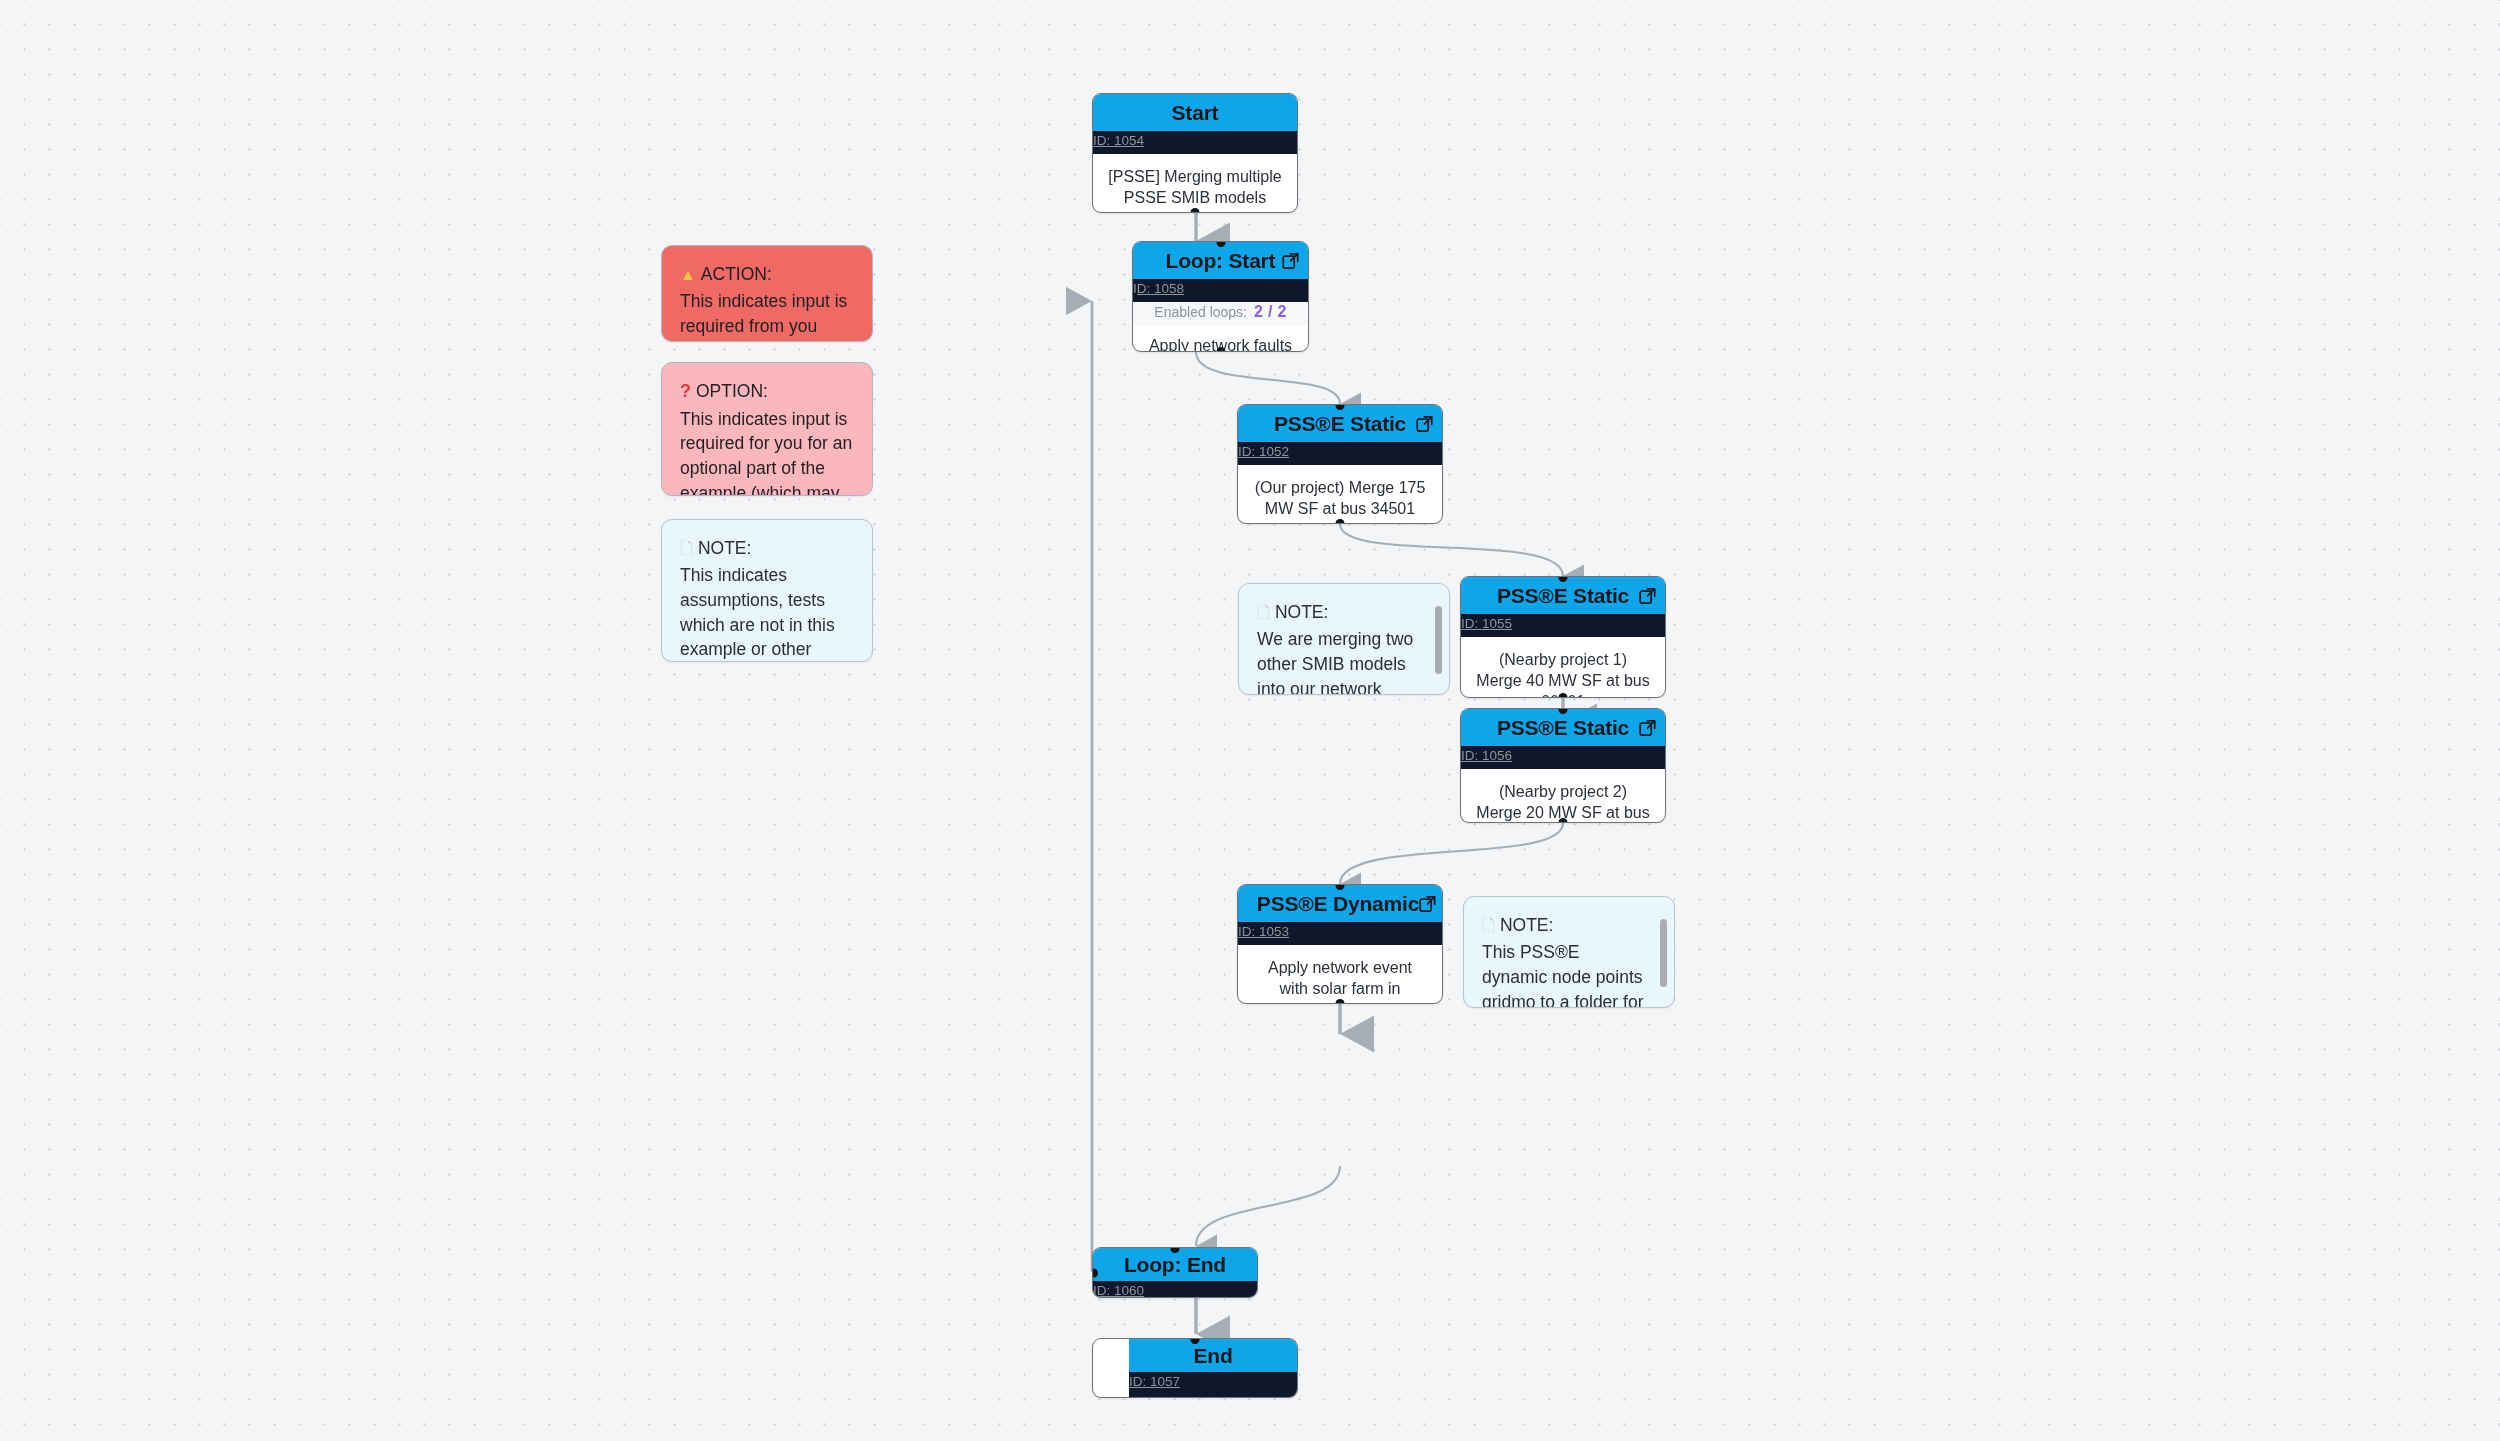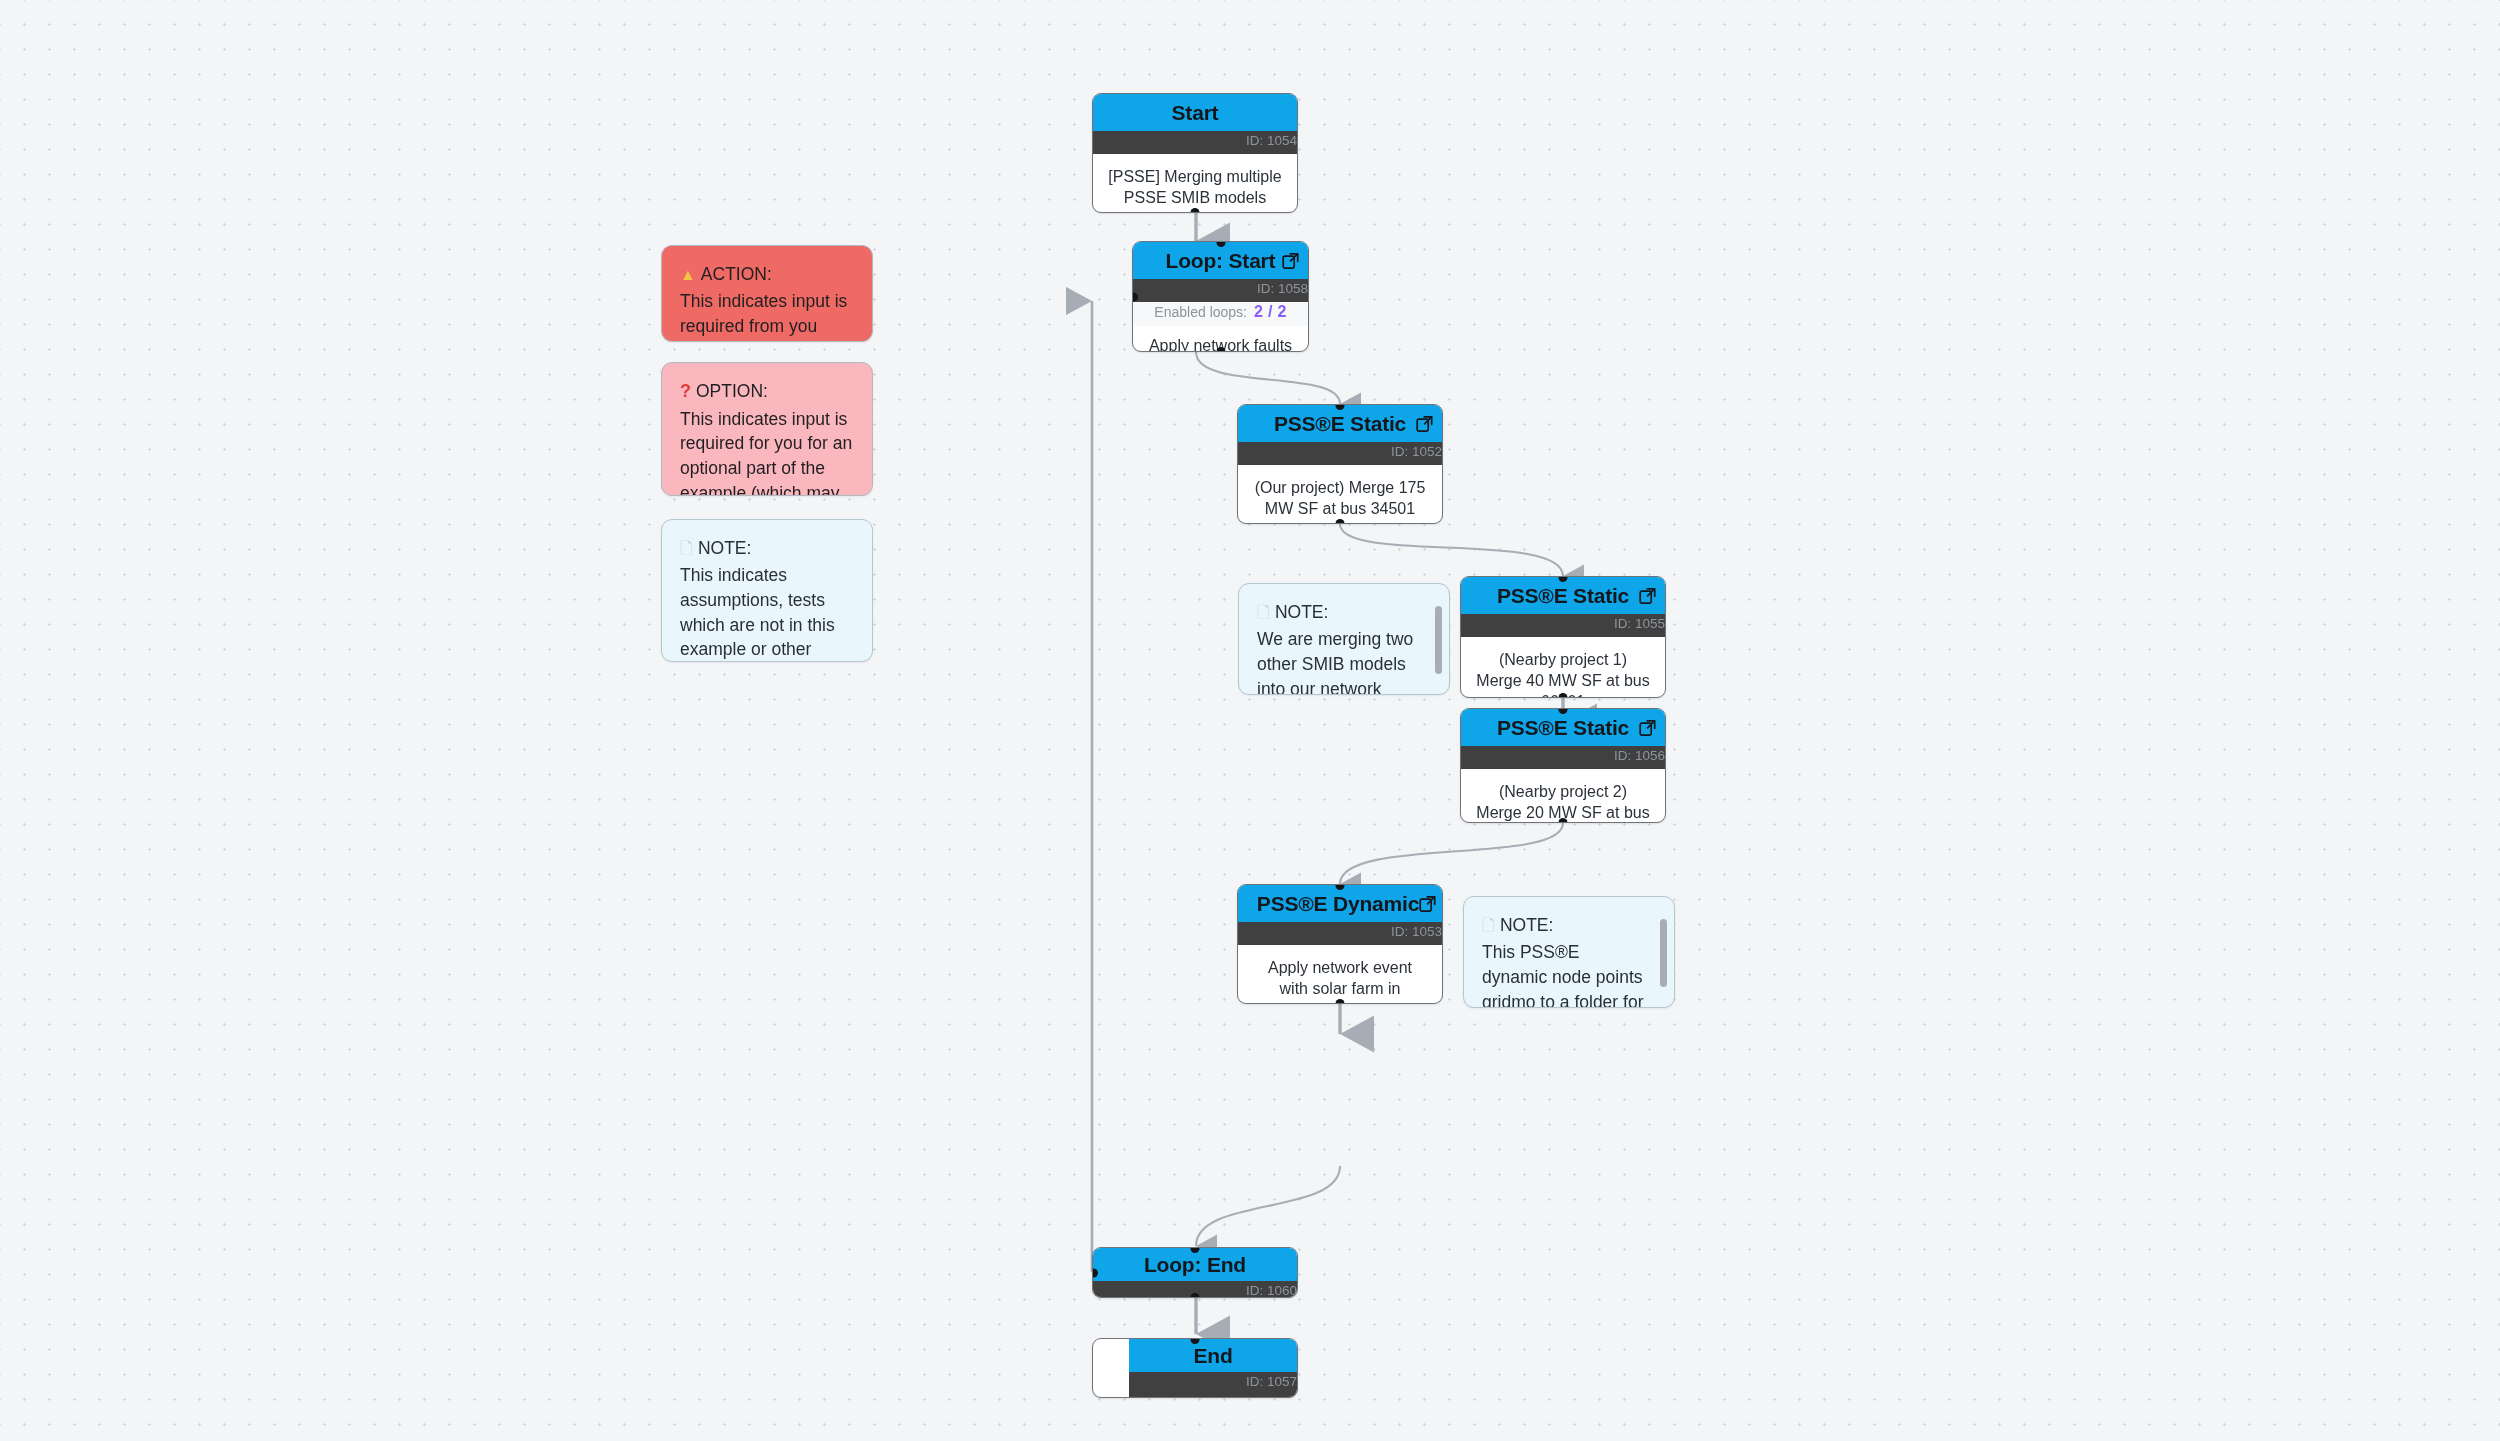--- a/index.html
+++ b/index.html
@@ -98,26 +98,27 @@
     background: #0ea5e9;
     text-align: center;
     font-size: 21px;
     font-weight: 700;
     color: #14181d;
     letter-spacing: -0.2px;
     padding: 8px 6px 7px 6px;
     line-height: 1.05;
   }
   .node-idbar {
-    background: #404040;
-    text-align: right;
+    background: #0f172a;
+    text-align: left;
     font-size: 13.5px;
     color: #8d949c;
     padding: 2px 0 4px 0;
     line-height: 1.25;
+    text-decoration: underline;
   }
   .node-loopbar {
     background: #f7f8f9;
     text-align: center;
     font-size: 14px;
     color: #8d949c;
     padding: 0 0 5px 0;
     line-height: 1.2;
   }
   .node-loopbar b {
@@ -308,21 +309,21 @@
           </svg>
       </span>
     </div>
     <div class="node-idbar">ID: 1053</div>
     <div class="node-body">Apply network event with solar farm in service</div>
     <div class="handle top"></div>
     <div class="handle bottom"></div>
   </div>
 
 
-  <div class="node compact" style="left:1092px; top:1247px; width:206px; height:51px;">
+  <div class="node compact" style="left:1092px; top:1247px; width:166px; height:51px;">
     <div class="node-title" style="padding:6px 6px 5px 6px;">
       <span>Loop: End</span>
     </div>
     <div class="node-idbar">ID: 1060</div>
     <div class="handle top"></div>
     <div class="handle left"></div>
     <div class="handle bottom"></div>
   </div>
 
   <div class="node compact" style="left:1092px; top:1338px; width:206px; height:60px;padding-left:36px;">

